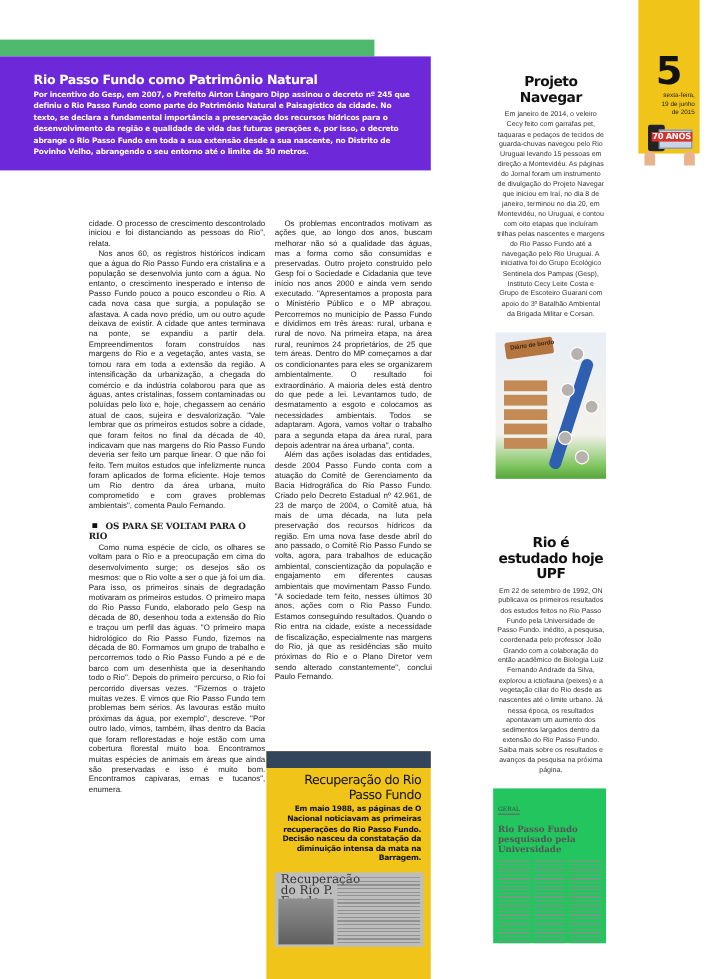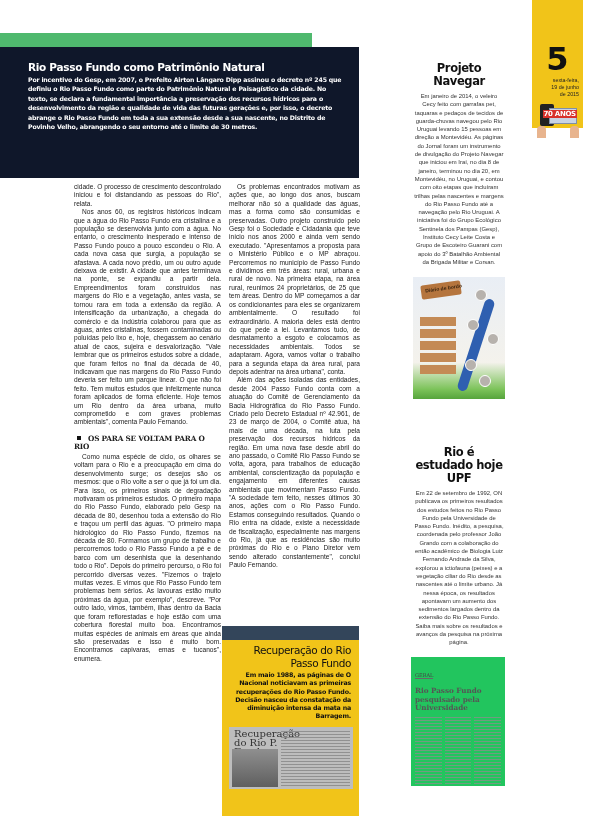--- a/index.html
+++ b/index.html
@@ -1,20 +1,20 @@
 <!DOCTYPE html>
 <html><head>
 <meta charset="utf-8">
 <style>
   * { box-sizing: border-box; margin: 0; padding: 0; }
   html, body { width: 600px; height: 816px; background: #ffffff; overflow: hidden; }
   body { position: relative; font-family: "Liberation Sans", sans-serif; color: #1a1a1a; }
 
   .green-strip { position: absolute; left: 0; top: 33px; width: 312px; height: 14px; background: #4fb96e; }
-  .hero-box { position: absolute; left: 0; top: 47px; width: 359px; height: 131px; background: #0f172a; padding: 14px 14px 0 28px; color: #fff; }
+  .hero-box { position: absolute; left: 0; top: 47px; width: 359px; height: 95px; background: #6d28d9; padding: 14px 14px 0 28px; color: #fff; }
   .hero-title { font-family: "DejaVu Sans", sans-serif; font-weight: bold; font-size: 10.5px; letter-spacing: -0.3px; margin-bottom: 2px; }
   .hero-text { font-family: "DejaVu Sans", sans-serif; font-weight: bold; font-size: 6.2px; line-height: 9.4px; letter-spacing: -0.15px; }
 
   .page-tab { position: absolute; left: 532px; top: 0; width: 51px; height: 128px; background: #f1c419; text-align: center; }
   .page-number { font-family: "DejaVu Sans", sans-serif; font-weight: bold; font-size: 32px; line-height: 30px; margin-top: 44px; color: #111; }
   .page-date { font-size: 5.3px; line-height: 7px; text-align: right; padding-right: 4px; color: #222; margin-top: 3px; }
   .badge { position: relative; margin: 4px auto 0; width: 42px; height: 36px; }
   .badge .tablet { position: absolute; left: 3px; top: 2px; width: 14px; height: 22px; background: #222; border-radius: 2px; }
   .badge .paper { position: absolute; left: 12px; top: 6px; width: 28px; height: 16px; background: #c9d4e4; border: 1px solid #7f8fa8; }
   .badge .ninety { position: absolute; left: 6px; top: 8px; font-family: "DejaVu Sans", sans-serif; font-weight: bold; font-size: 7px; color: #fff; background: #d8312b; padding: 0 1px; letter-spacing: -0.3px; }

